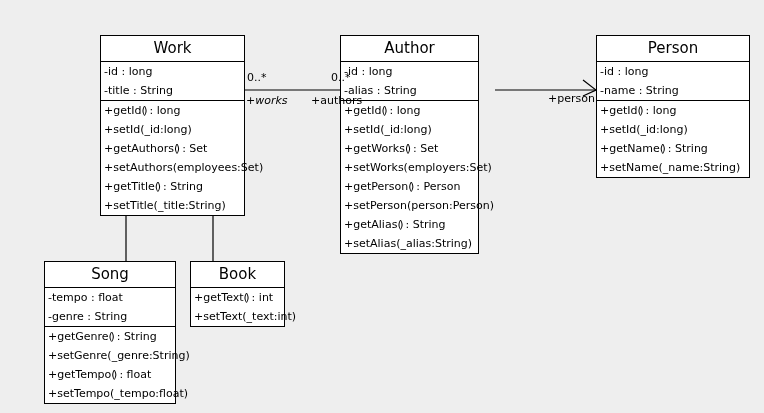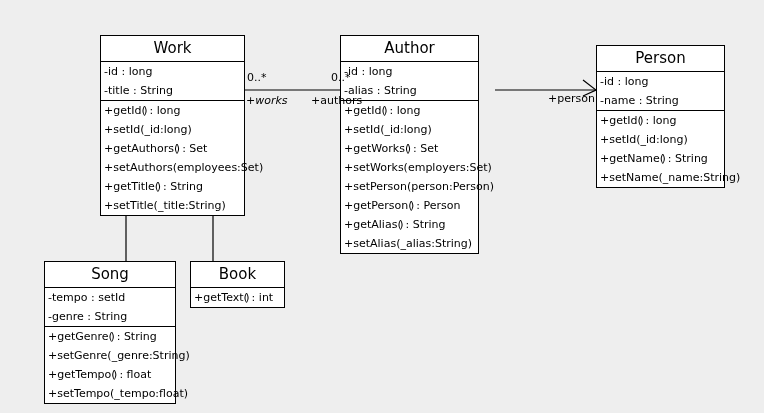--- a/index.html
+++ b/index.html
@@ -107,59 +107,60 @@
     <div class="uml-name">Author</div>
     <div class="uml-section">
       <div class="uml-member">-id : long</div>
       <div class="uml-member">-alias : String</div>
     </div>
     <div class="uml-section">
       <div class="uml-member">+getId<span class="paren">()</span> : long</div>
       <div class="uml-member">+setId(_id:long)</div>
       <div class="uml-member">+getWorks<span class="paren">()</span> : Set</div>
       <div class="uml-member">+setWorks(employers:Set)</div>
+      <div class="uml-member">+getPerson<span class="paren">()</span> : Person</div>
       <div class="uml-member">+setPerson(person:Person)</div>
-      <div class="uml-member">+getPerson<span class="paren">()</span> : Person</div>
       <div class="uml-member">+getAlias<span class="paren">()</span> : String</div>
       <div class="uml-member">+setAlias(_alias:String)</div>
     </div>
   </div>
 
-  <div class="uml-class" style="left:596px; top:45px; width:129px;">
+  <div class="uml-class" style="left:596px; top:35px; width:154px;">
     <div class="uml-name">Person</div>
     <div class="uml-section">
       <div class="uml-member">-id : long</div>
       <div class="uml-member">-name : String</div>
     </div>
     <div class="uml-section">
       <div class="uml-member">+getId<span class="paren">()</span> : long</div>
       <div class="uml-member">+setId(_id:long)</div>
       <div class="uml-member">+getName<span class="paren">()</span> : String</div>
       <div class="uml-member">+setName(_name:String)</div>
     </div>
   </div>
 
   <div class="uml-class" style="left:44px; top:261px; width:132px;">
     <div class="uml-name">Song</div>
     <div class="uml-section">
-      <div class="uml-member">-tempo : setId</div>
+      <div class="uml-member">-tempo : float</div>
       <div class="uml-member">-genre : String</div>
     </div>
     <div class="uml-section">
       <div class="uml-member">+getGenre<span class="paren">()</span> : String</div>
       <div class="uml-member">+setGenre(_genre:String)</div>
       <div class="uml-member">+getTempo<span class="paren">()</span> : float</div>
       <div class="uml-member">+setTempo(_tempo:float)</div>
     </div>
   </div>
 
   <div class="uml-class" style="left:190px; top:261px; width:95px;">
     <div class="uml-name">Book</div>
     <div class="uml-section">
       <div class="uml-member">+getText<span class="paren">()</span> : int</div>
+      <div class="uml-member">+setText(_text:int)</div>
     </div>
   </div>
 
   <div class="edge-label" style="left:247px; top:72px;">0..*</div>
   <div class="edge-label" style="left:331px; top:72px;">0..*</div>
   <div class="edge-label" style="left:246px; top:95px;font-style:italic;">+works</div>
   <div class="edge-label" style="left:311px; top:95px;">+authors</div>
   <div class="edge-label" style="left:548px; top:93px;">+person</div>
 
 </div>

